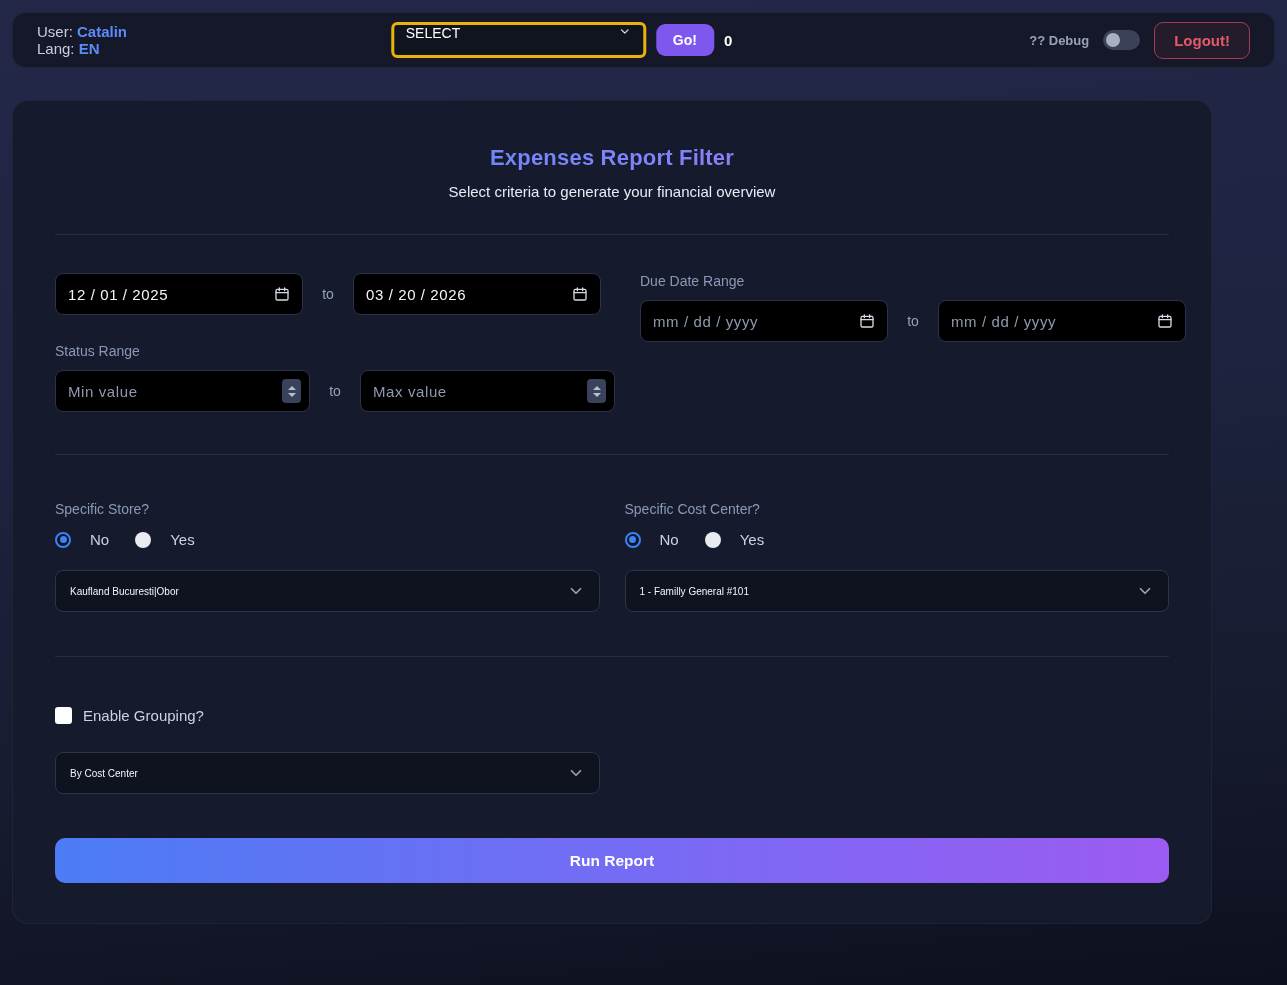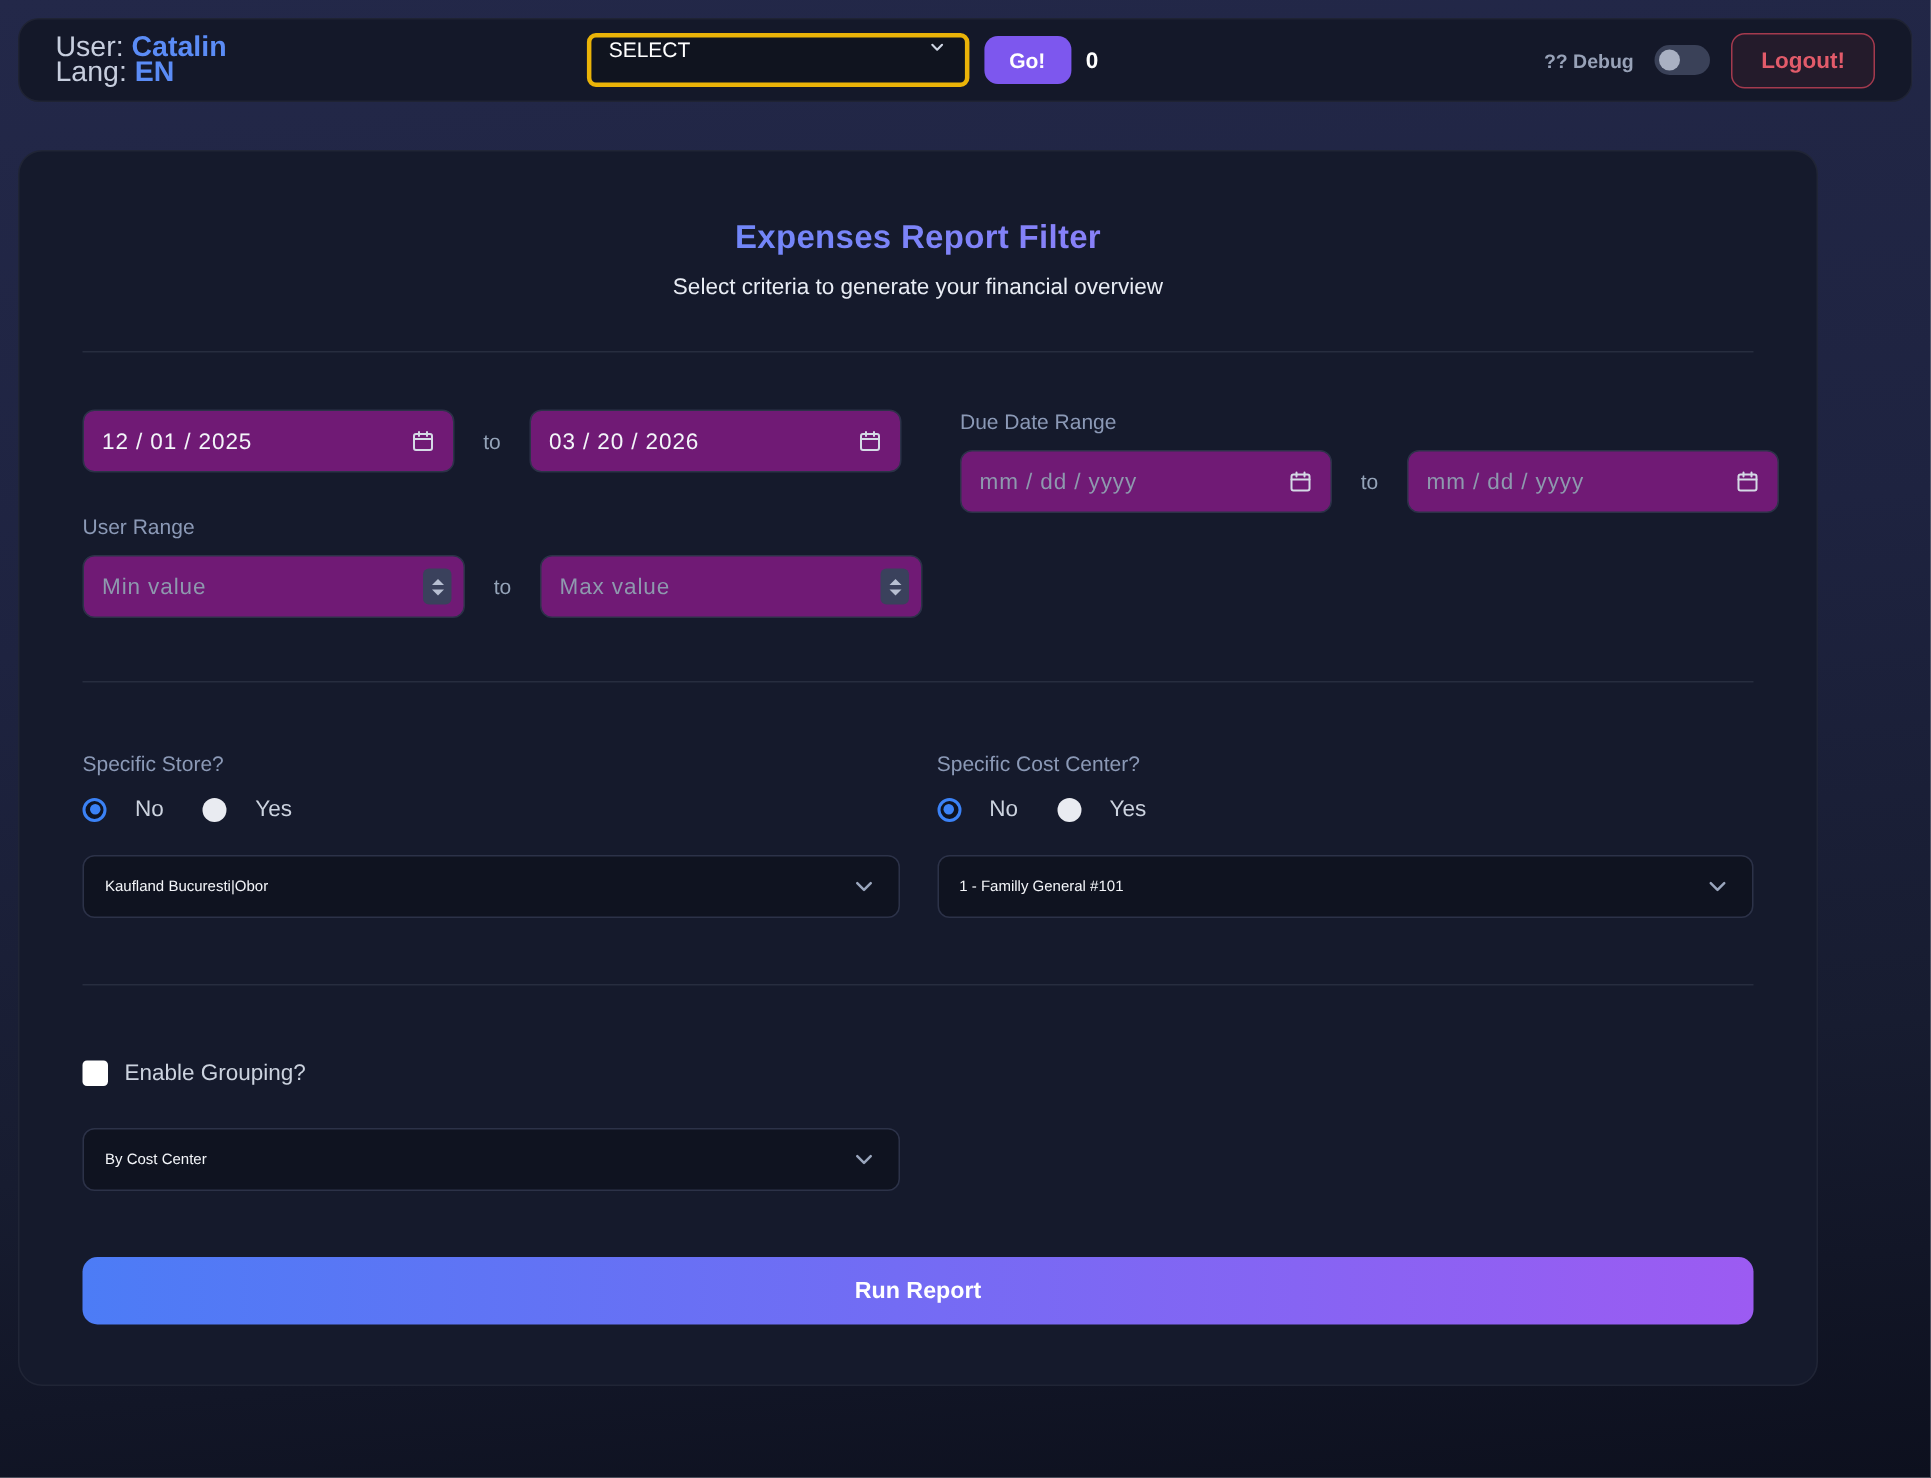--- a/index.html
+++ b/index.html
@@ -16,21 +16,21 @@
   .topbar {
     position: relative;
     margin: 12px;
     height: 56px;
     background: #141829;
     border: 1px solid rgba(255,255,255,0.05);
     border-radius: 14px;
     display: flex; align-items: center;
     padding: 0 24px;
   }
-  .tb-left { font-size: 19px; line-height: 17px; color: #c7cede; }
+  .tb-left { font-size: 15px; line-height: 17px; color: #c7cede; }
   .tb-key { color: #c7cede; }
   .tb-val { color: #5b8cf6; font-weight: 700; }
   .tb-center {
     position: absolute; left: 50%; transform: translateX(calc(-50% - 82px));
     display: flex; align-items: center; gap: 10px;
   }
   .tb-select {
     width: 255px; height: 36px;
     background: #10141f; border: 3px solid #eab308; border-radius: 6px;
     display: flex; align-items: flex-start; justify-content: space-between;
@@ -87,21 +87,21 @@
   .d3 { margin-top: 44px; margin-bottom: 48px; }
 
   .grid2 { display: grid; grid-template-columns: 1fr 1fr; column-gap: 25px; }
 
   .section-label { color: #8b99b6; font-size: 14px; margin-bottom: 11px; font-weight: 500; }
 
   .inline-row { display: flex; align-items: center; }
   .to-word { width: 50px; text-align: center; color: #94a3b8; font-size: 14px; flex: 0 0 auto; }
 
   .field {
-    height: 42px; background: #701a75;
+    height: 42px; background: #000000;
     border: 1px solid #2c3248; border-radius: 8px;
     display: flex; align-items: center; justify-content: space-between;
     padding: 0 12px; cursor: text;
   }
   .date-field { width: 248px; flex: 0 0 auto; }
   .num-field { width: 255px; flex: 0 0 auto; padding-right: 8px; }
   .field-text { color: #f3f5f9; font-size: 15px; letter-spacing: 0.6px; }
   .ph { color: #8e99ae; }
   .value-block { margin-top: 28px; }
 
@@ -205,21 +205,21 @@
             <span class="field-text">03 / 20 / 2026</span>
             <svg class="cal-icon" viewBox="0 0 24 24" width="16" height="16" fill="none" stroke="#d5dae6" stroke-width="2" stroke-linecap="round">
                 <rect x="3" y="5" width="18" height="16" rx="2"></rect>
                 <path d="M8 3v4M16 3v4M3 10h18"></path>
               </svg>
           </div>
         </div>
       </div>
 
       <div class="value-block">
-        <div class="section-label">User Range</div>
+        <div class="section-label">Status Range</div>
         <div class="inline-row">
           <div class="field num-field">
             <span class="field-text ph">Min value</span>
             <div class="spinner">
               <div class="tri-up"></div>
               <div class="tri-dn"></div>
             </div>
           </div>
           <span class="to-word">to</span>
           <div class="field num-field">

